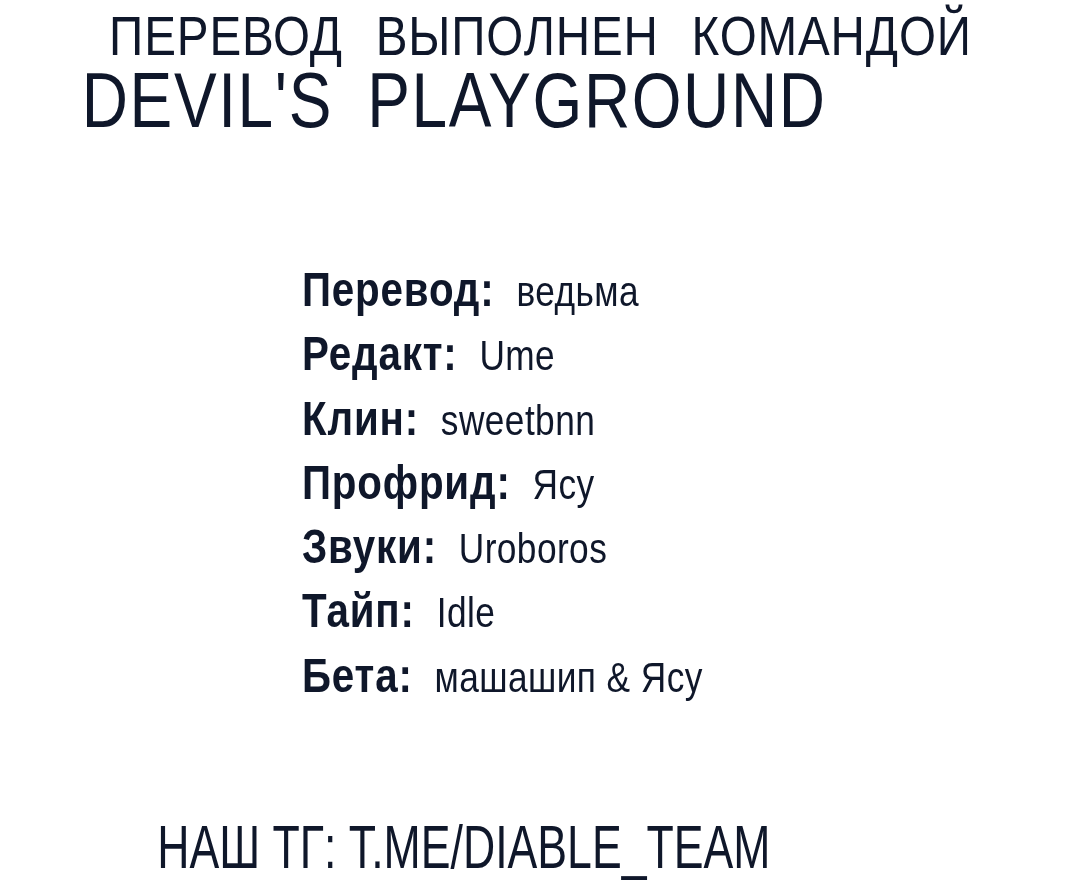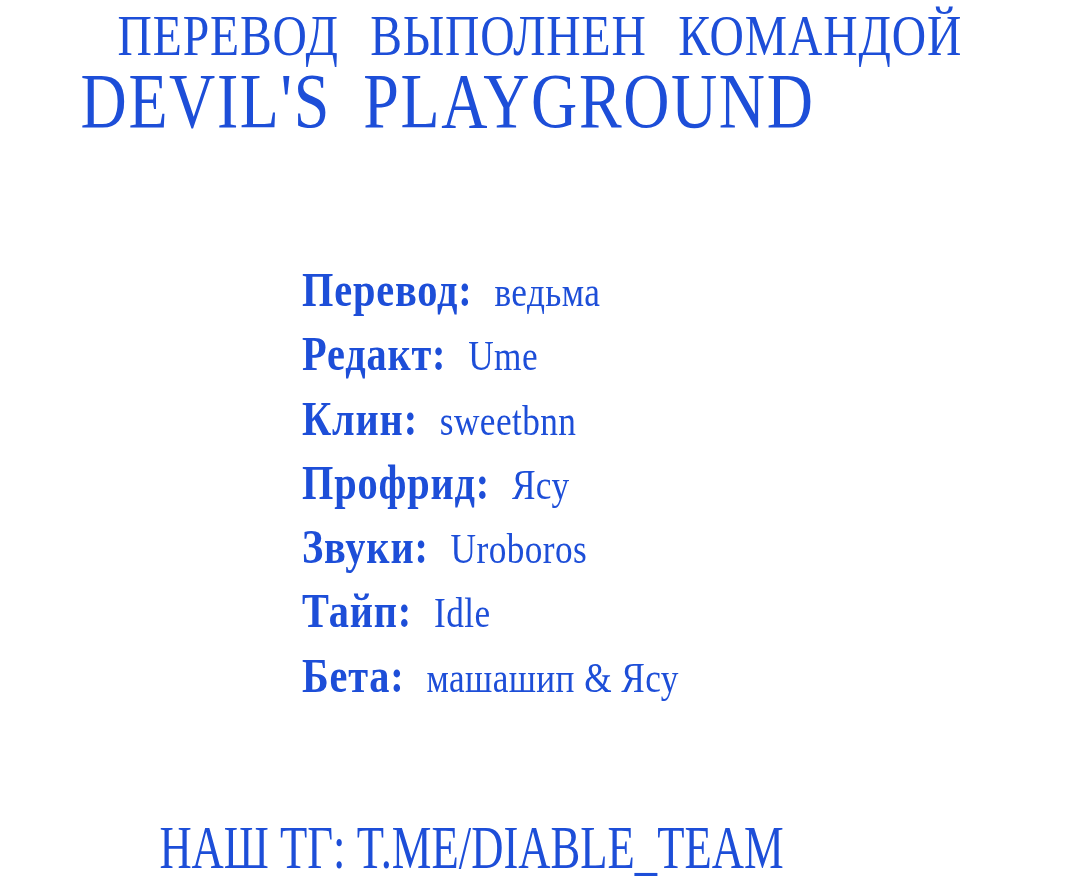--- a/index.html
+++ b/index.html
@@ -6,22 +6,22 @@
     margin: 0;
     padding: 0;
     background: #ffffff;
   }
   .page {
     position: relative;
     width: 1080px;
     height: 889px;
     background: #ffffff;
     overflow: hidden;
-    color: #1d4ed8;
-    font-family: Liberation Serif, serif;
+    color: #0f172a;
+    font-family: Liberation Sans, sans-serif;
   }
   
   .header1 {
     position: absolute;
     top: 4px;
     left: 0;
     width: 100%;
     text-align: center;
     font-size: 56px;
     line-height: 1.15;

